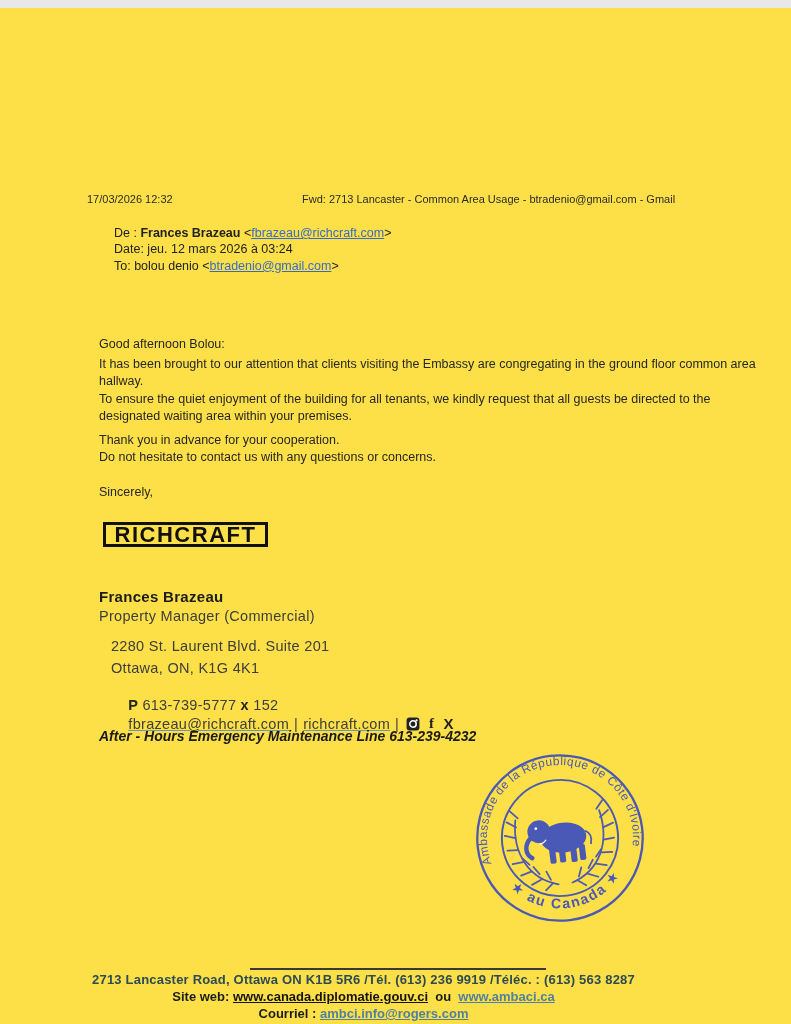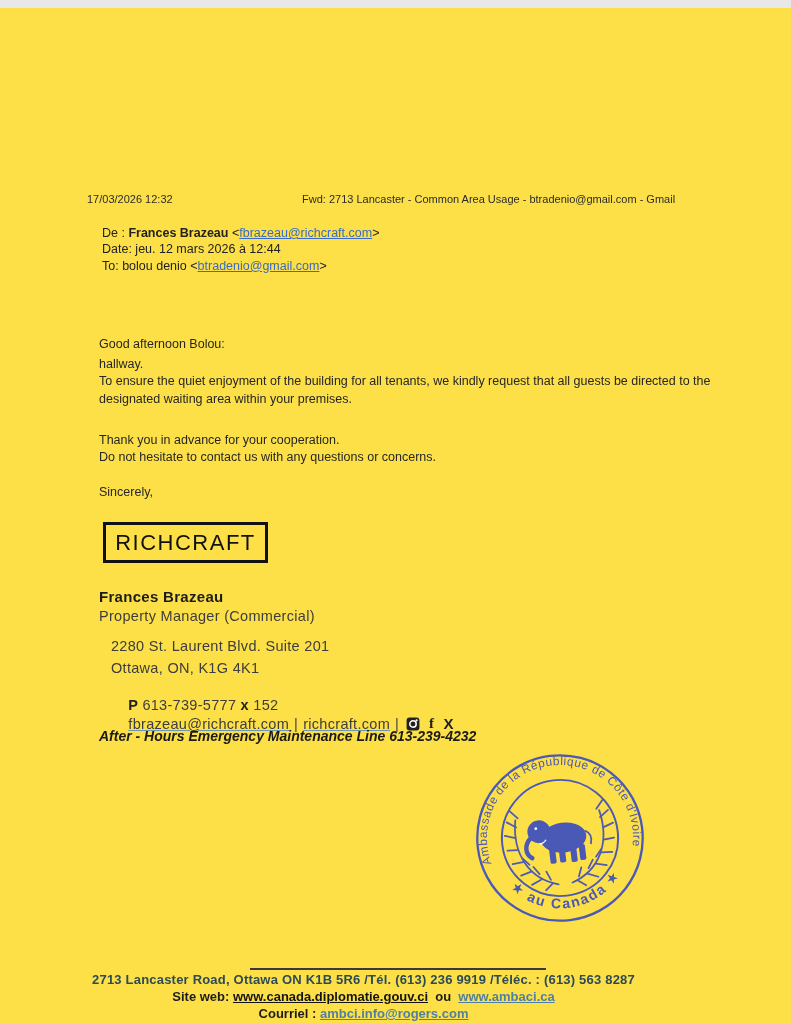--- a/index.html
+++ b/index.html
@@ -5,33 +5,33 @@
   html,body{margin:0;padding:0;background:#e8e8e8;}
   .page{
     position:relative; width:791px; height:1024px; margin:8px auto;
     background:#fde047; overflow:hidden;
     font-family:"Liberation Sans","DejaVu Sans",sans-serif; color:#222;
   }
   
   .print-ts{position:absolute;left:87px;top:185px;font-size:11px;color:#2b2b2b;}
   .print-title{position:absolute;left:302px;top:185px;font-size:11px;color:#2b2b2b;}
   
-  .email-headers{position:absolute;left:102px;top:217px;font-size:12.5px;line-height:16.3px;color:#222;}
+  .email-headers{position:absolute;left:114px;top:217px;font-size:12.5px;line-height:16.3px;color:#222;}
   .email-headers span{white-space:pre-wrap;}
   .bold{font-weight:bold;}
   a.maillink{color:#3a6bc4;text-decoration:underline;cursor:pointer;}
   
   .bodyline{position:absolute;left:99px;font-size:12.5px;color:#262626;white-space:nowrap;}
   .pgroup{position:absolute;left:99px;font-size:12.5px;color:#262626;}
   .pgroup div{line-height:17.3px;white-space:nowrap;}
   
   .logo-box{
-    position:absolute;left:103px;top:514px;width:165px;height:41px;box-sizing:border-box;
+    position:absolute;left:103px;top:514px;width:165px;height:25px;box-sizing:border-box;
     border:3px solid #111;display:flex;align-items:center;justify-content:center;
-    font-weight:400;font-size:22px;letter-spacing:1.5px;color:#111;
+    font-weight:700;font-size:22px;letter-spacing:1.5px;color:#111;
   }
   
   .sig-name{position:absolute;left:99px;top:580px;font-size:15px;font-weight:bold;color:#1c1c1c;letter-spacing:.3px;}
   .sig-title{position:absolute;left:99px;top:600px;font-size:14.5px;color:#3d3d3d;letter-spacing:.3px;}
   .sig-line{position:absolute;left:111px;font-size:14.5px;color:#3d3d3d;letter-spacing:.3px;white-space:pre-wrap;}
   .sig-link{color:#3d3d3d;text-decoration:underline;text-decoration-color:#6d96b0;cursor:pointer;}
   .sep{color:#444;padding:0 5px;}
   .social{display:inline-flex;align-items:center;gap:9px;margin-left:2px;vertical-align:-2px;}
   .ig{width:14px;height:14px;display:inline-block;}
   .fb-glyph{font-weight:bold;font-size:15px;color:#222;font-family:"Liberation Serif","DejaVu Serif",serif;}
@@ -58,30 +58,31 @@
 <div class="page">
 
   <div class="print-ts">17/03/2026 12:32</div>
   <div class="print-title">Fwd: 2713 Lancaster - Common Area Usage - btradenio@gmail.com - Gmail</div>
 
   <div class="email-headers">
     <div>
       <span>De : </span><span class="bold">Frances Brazeau</span><span> &lt;</span><a class="maillink">fbrazeau@richcraft.com</a><span>&gt;</span>
     </div>
     <div>
-      <span>Date: </span><span>jeu. 12 mars 2026 à 12:44</span>
+      <span>Date: </span><span>jeu. 12 mars 2026 à 03:24</span>
     </div>
     <div>
       <span>To: </span><span>bolou denio</span><span> &lt;</span><a class="maillink">btradenio@gmail.com</a><span>&gt;</span>
     </div>
   </div>
 
   <div class="bodyline" style="top:329px">Good afternoon Bolou:</div>
 
   <div class="pgroup" style="top:348px">
+    <div>It has been brought to our attention that clients visiting the Embassy are congregating in the ground floor common area</div>
     <div>hallway.</div>
     <div>To ensure the quiet enjoyment of the building for all tenants, we kindly request that all guests be directed to the</div>
     <div>designated waiting area within your premises.</div>
   </div>
 
   <div class="pgroup" style="top:424px">
     <div>Thank you in advance for your cooperation.</div>
     <div>Do not hesitate to contact us with any questions or concerns.</div>
   </div>
 

